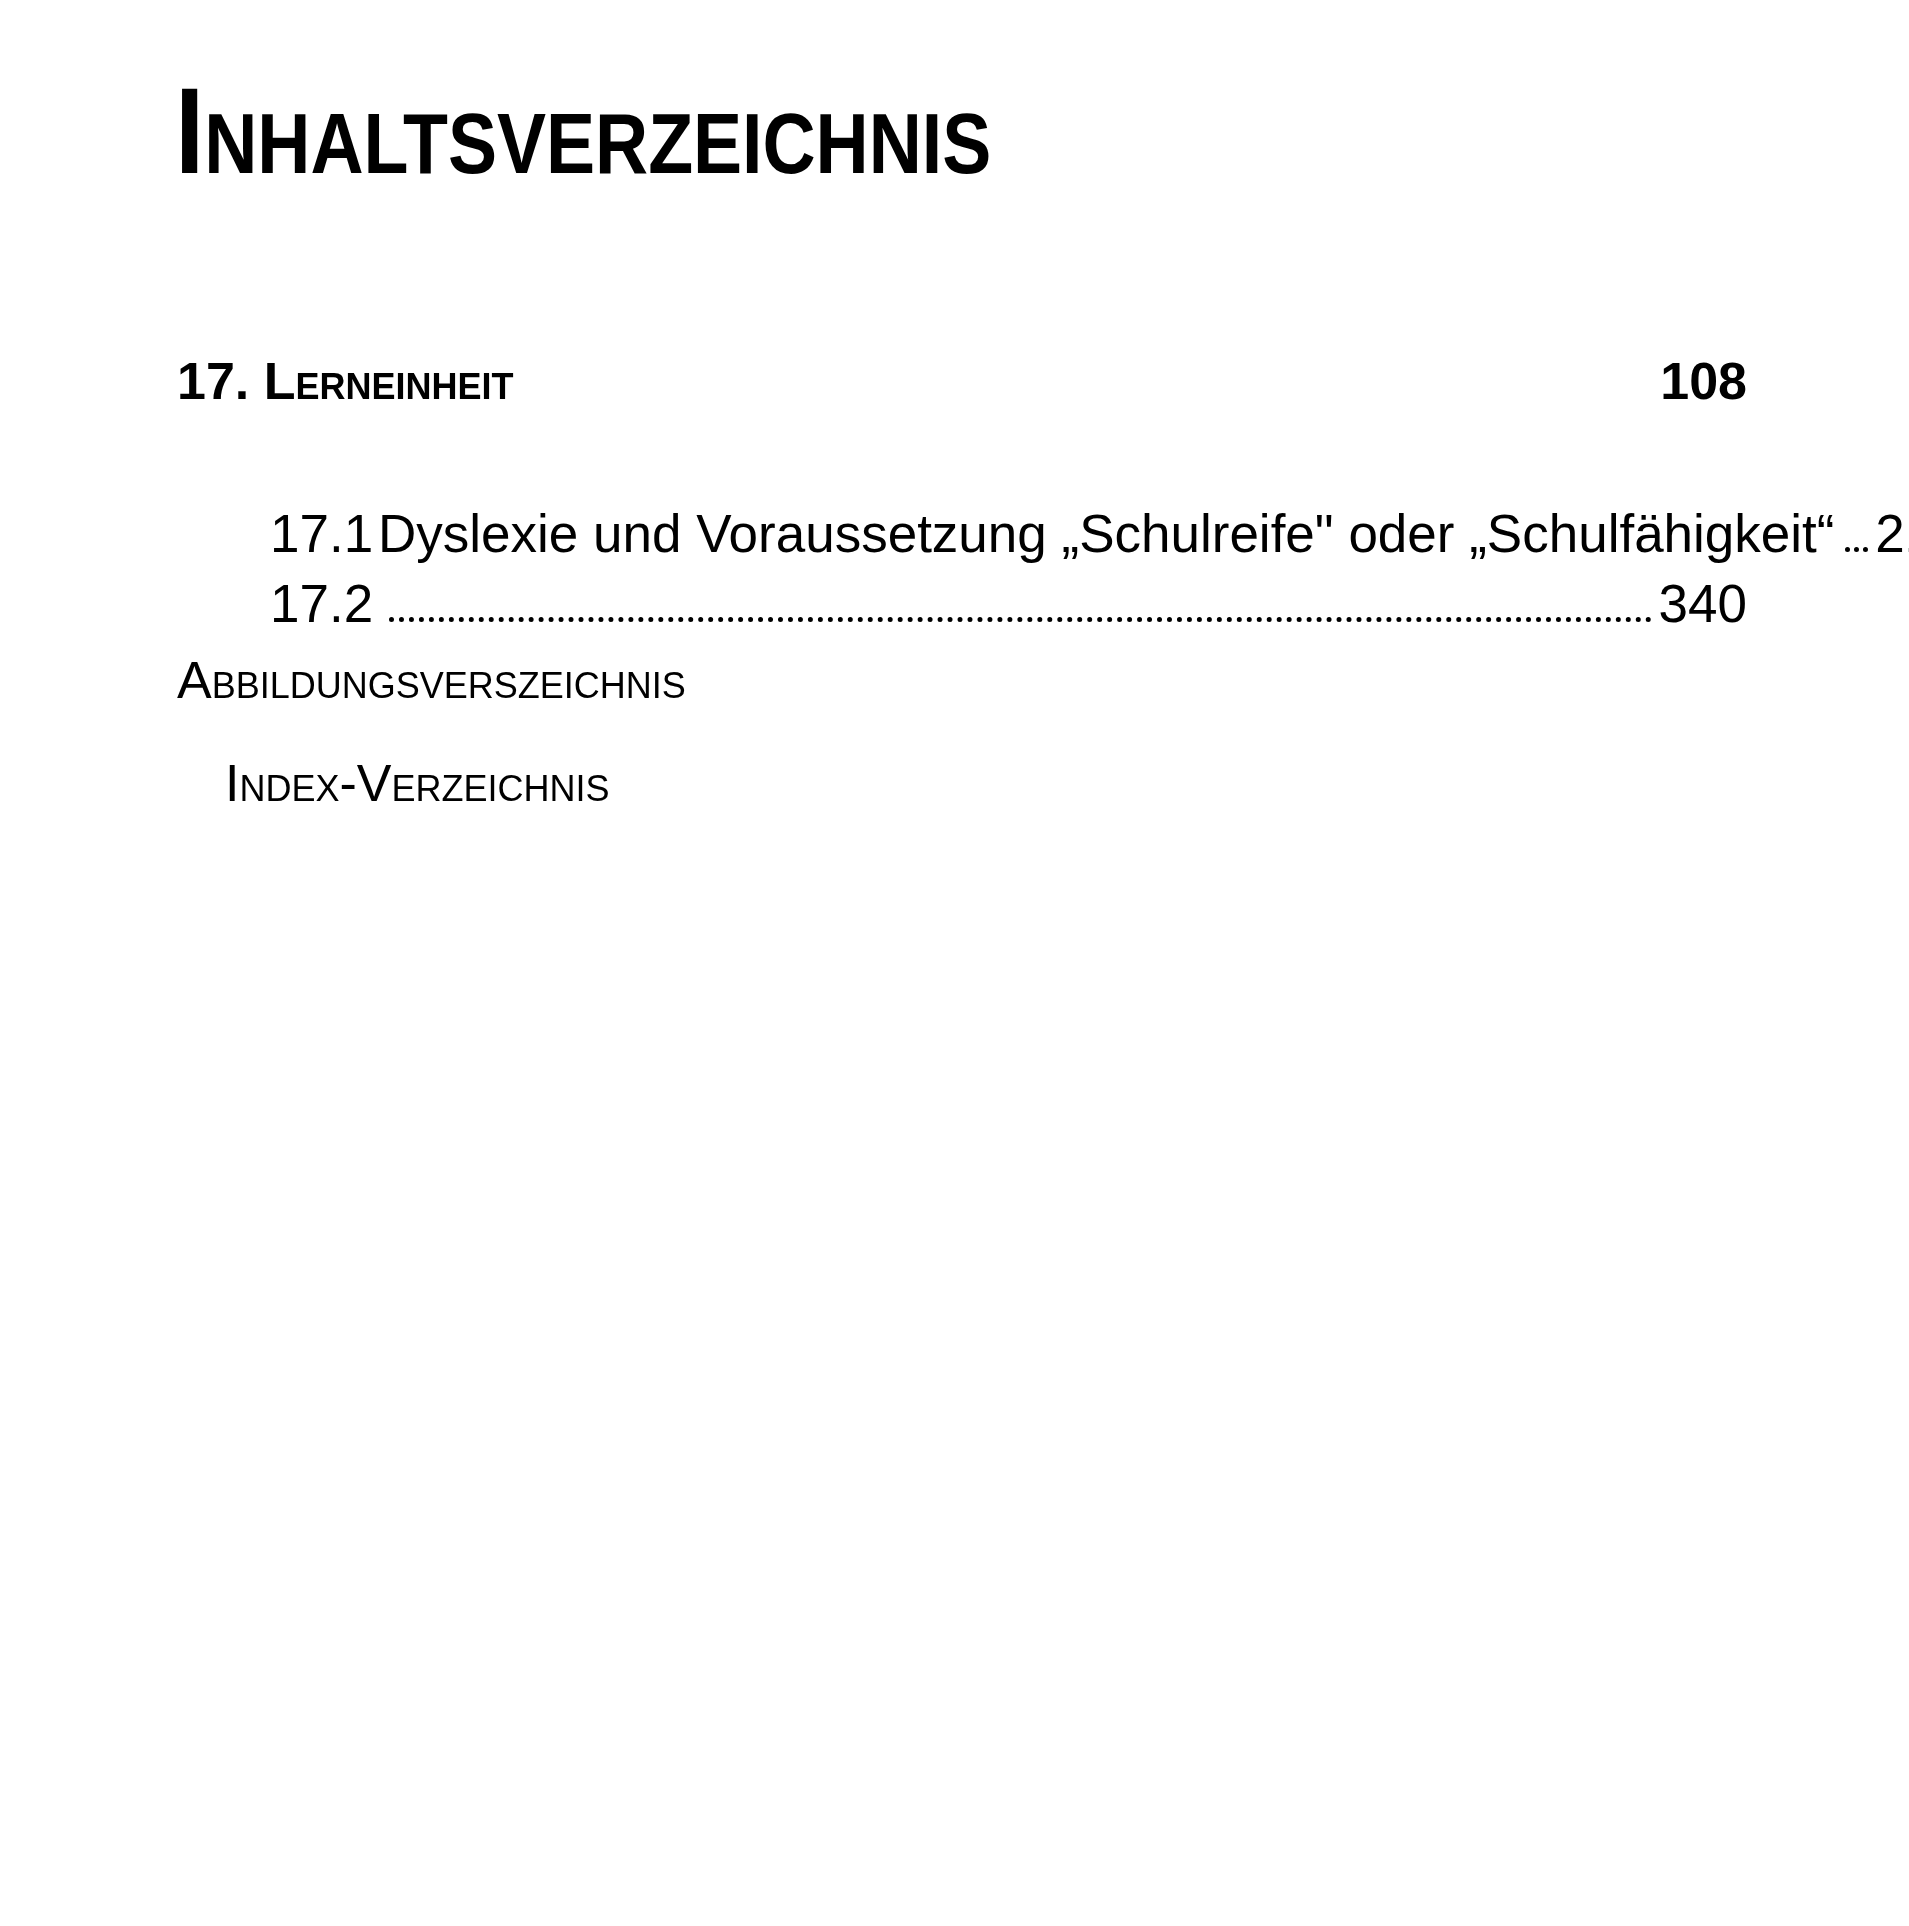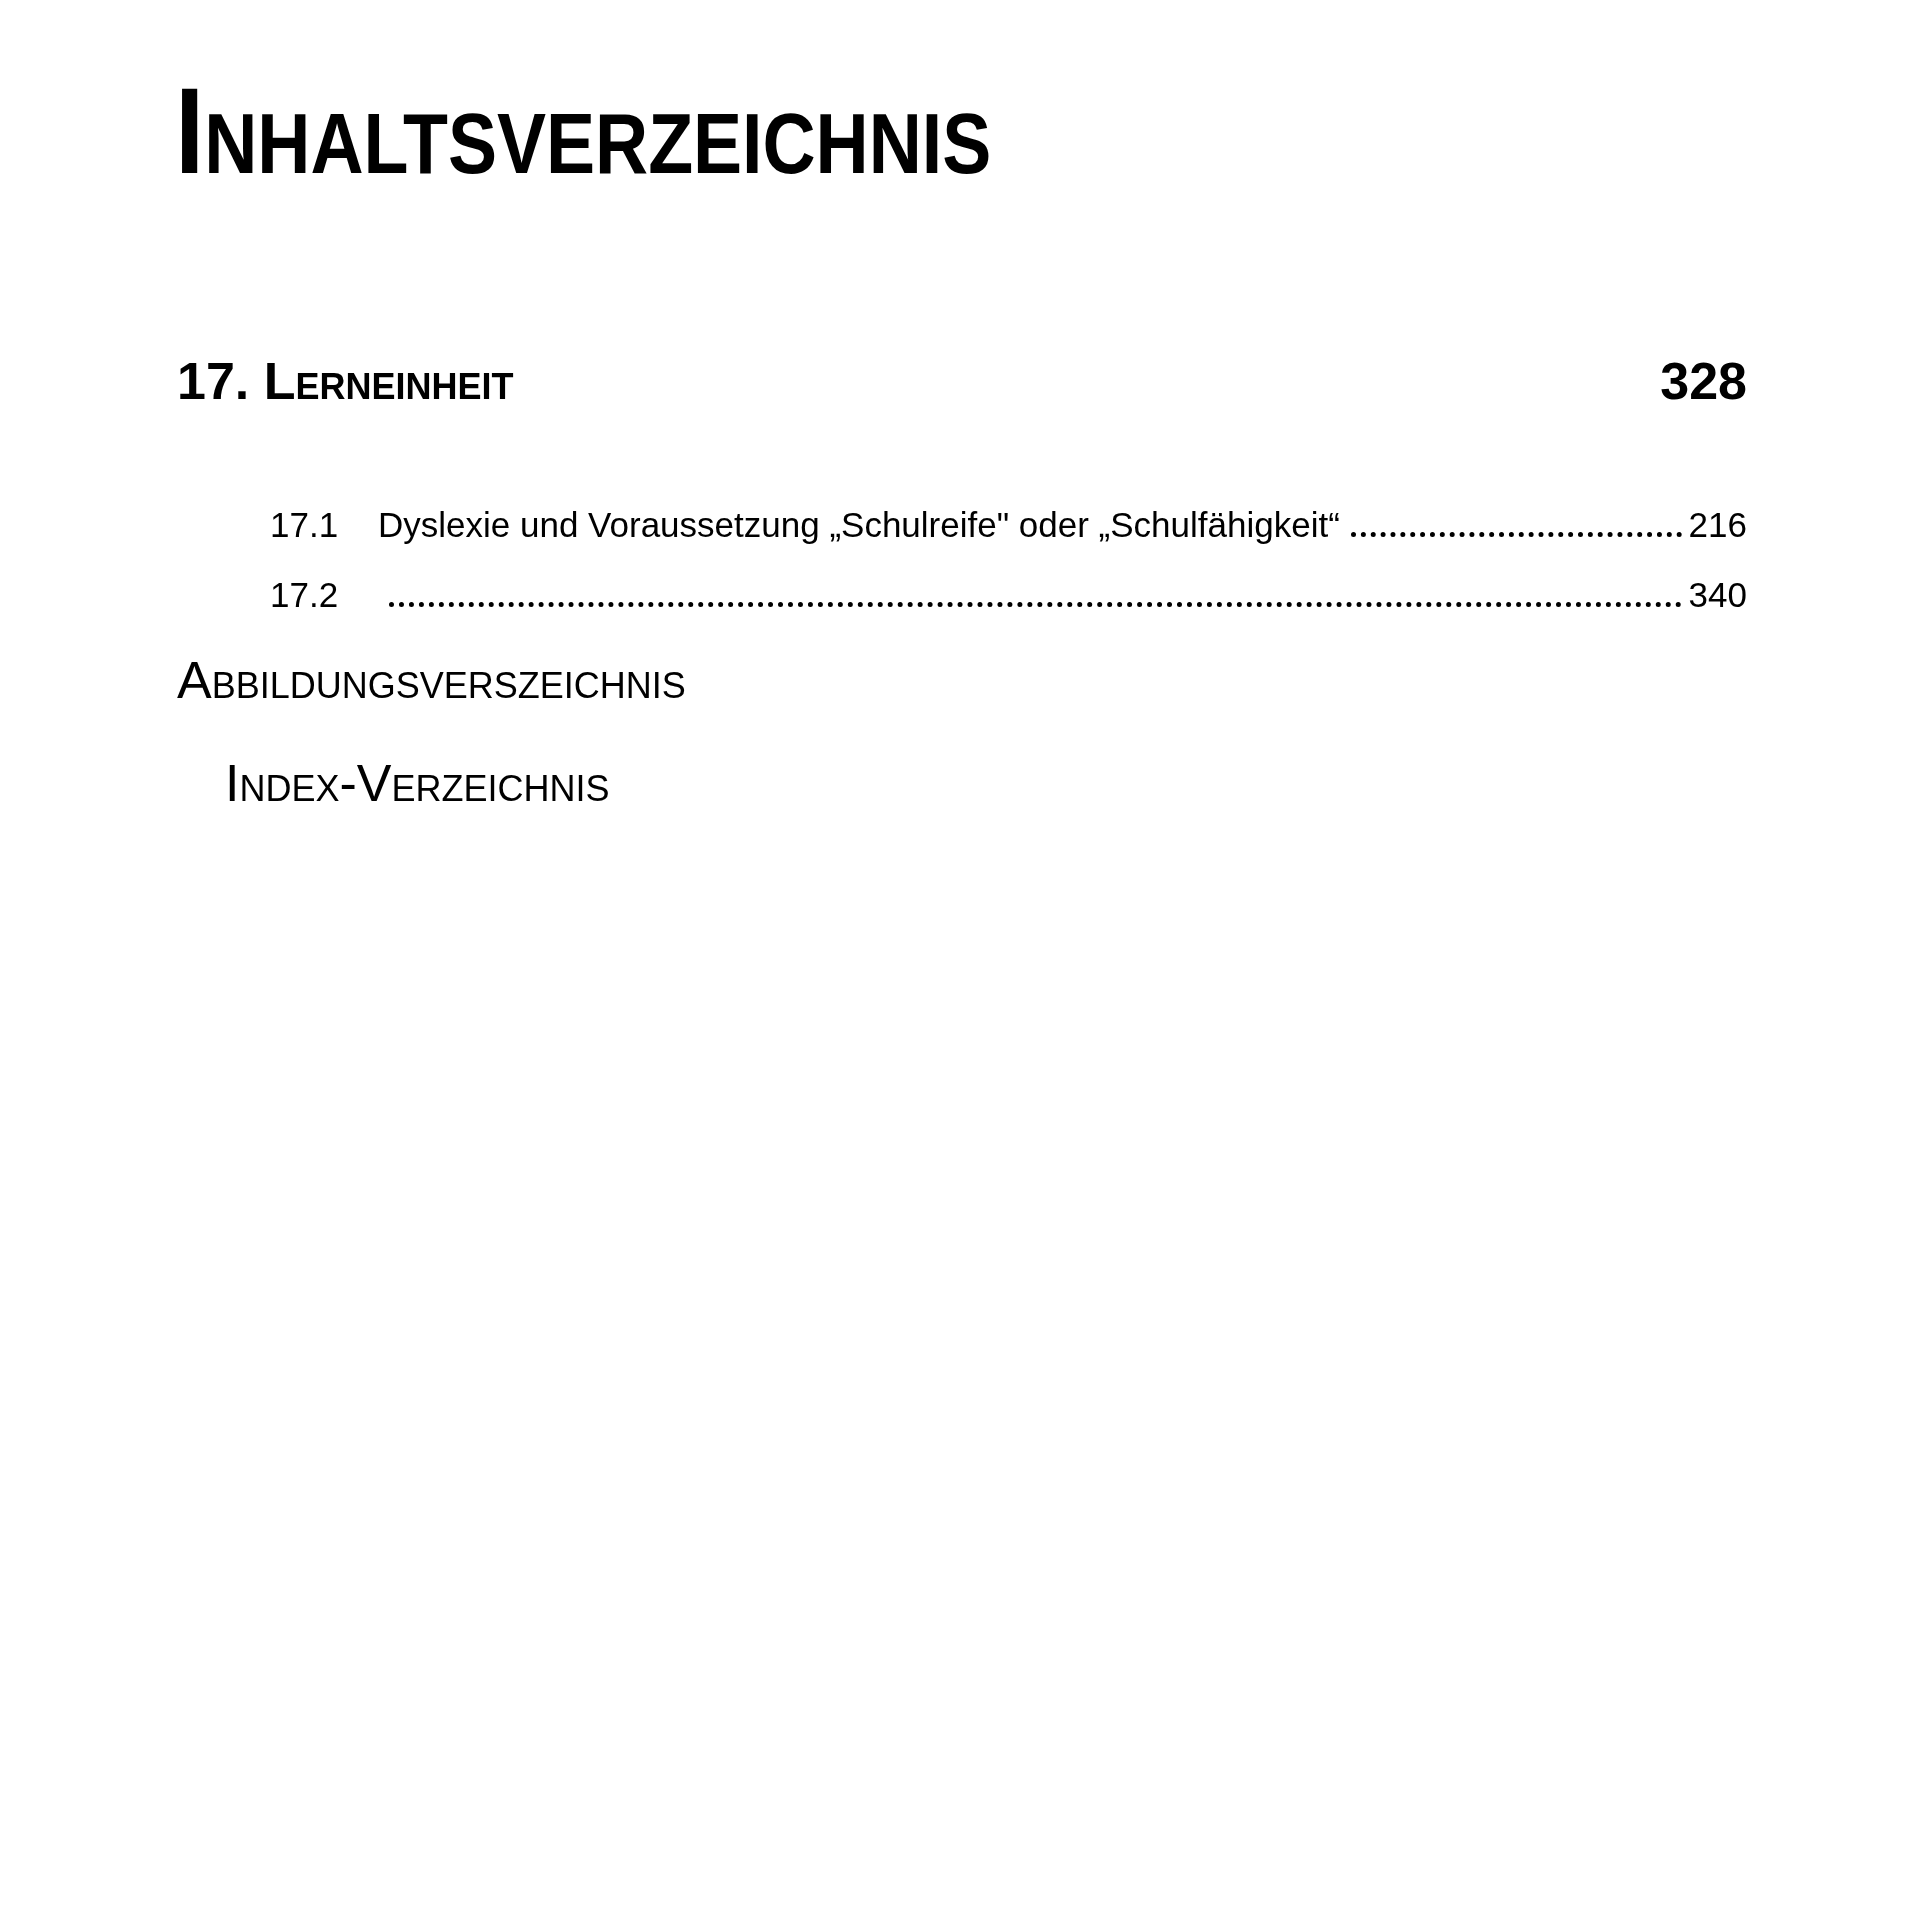--- a/index.html
+++ b/index.html
@@ -53,21 +53,21 @@
     white-space: nowrap;
   }
 
   
   .toc2-row {
     position: absolute;
     left: 270px;
     width: 1477px;
     display: flex;
     align-items: baseline;
-    font-size: 35px;
+    font-size: 53px;
     line-height: 1;
     white-space: nowrap;
   }
   .toc2-row.entry-0 { top: 507px; }
   .toc2-row.entry-1 { top: 577px; }
   .toc2-num { flex: 0 0 auto; width: 108px; }
   .toc2-label { flex: 0 1 auto; }
   .dots {
     flex: 1 1 auto;
     min-width: 23px;
@@ -94,21 +94,21 @@
 </style>
 </head>
 <body>
 
 <div class="page">
 
   <h1 class="doc-title">Inhaltsverzeichnis</h1>
 
   <div class="toc1-row">
     <span class="toc1-heading">17. Lerneinheit</span>
-    <span class="toc1-page">328</span>
+    <span class="toc1-page">108</span>
   </div>
 
 
   <div class="toc2-row entry-0">
     <span class="toc2-num">17.1</span>
     <span class="toc2-label">Dyslexie und Voraussetzung „Schulreife" oder „Schulfähigkeit“</span>
     <span class="dots"></span>
     <span class="toc2-page">216</span>
   </div>
 

